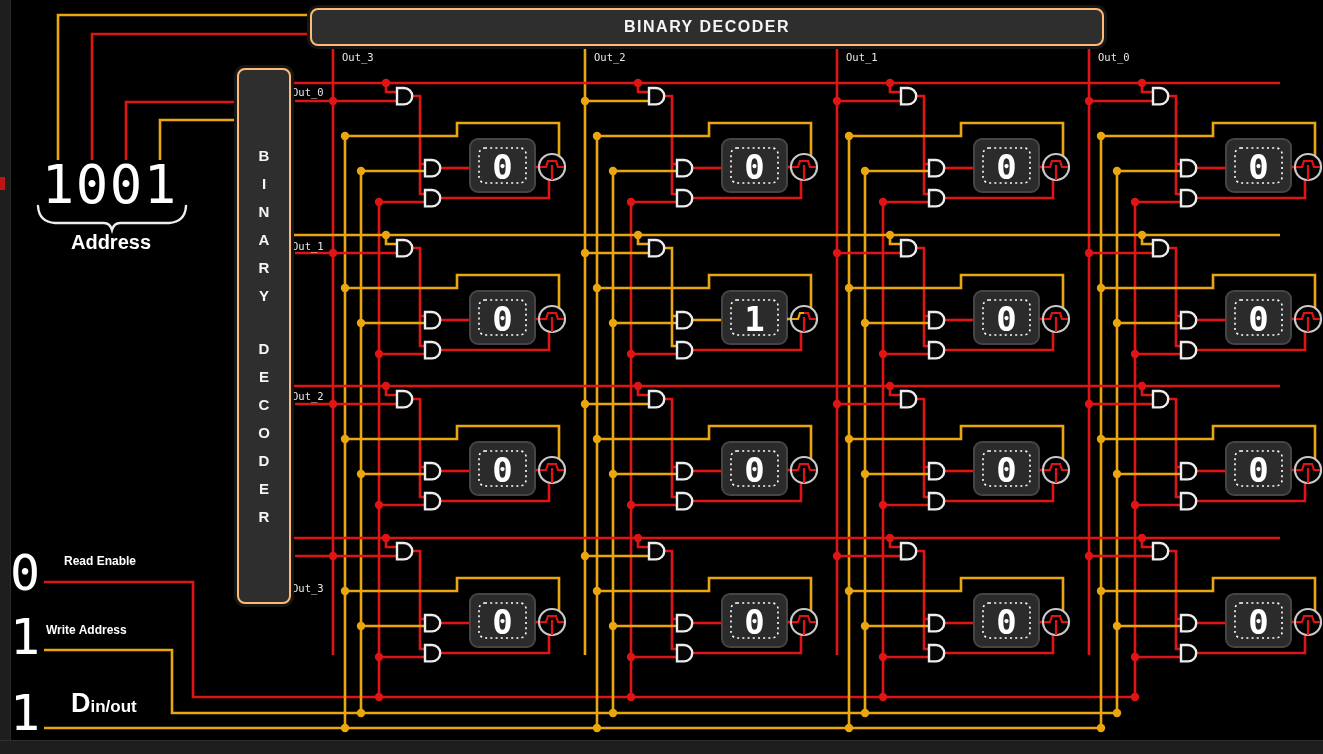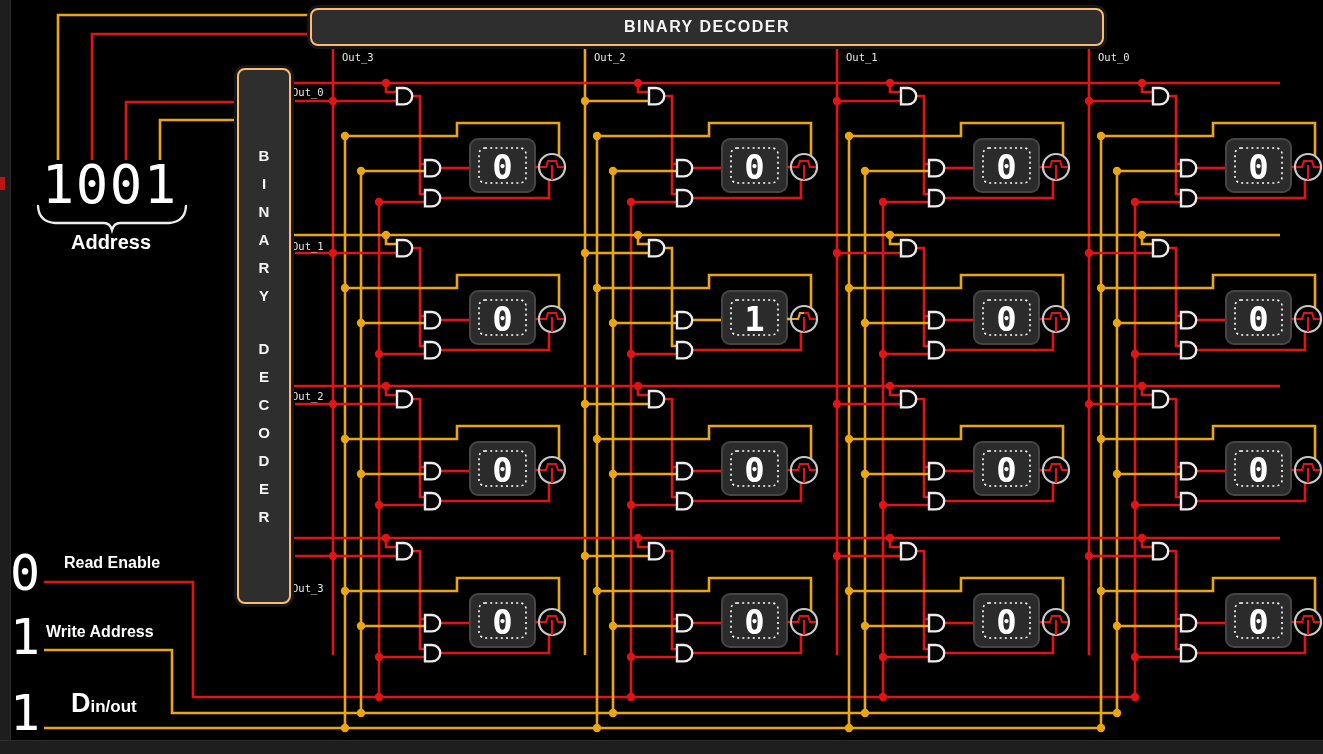--- a/index.html
+++ b/index.html
@@ -17,21 +17,21 @@
   #left-decoder{left:237px;top:68px;width:50px;height:532px;flex-direction:column;gap:13px;}
   #left-decoder .vletter{color:#f5f5f5;font-weight:bold;font-size:15px;line-height:15px;}
   #left-decoder .vspace{height:12px;}
   #address-value{position:absolute;left:0;top:158px;height:56px;}
   .addr-digit{position:absolute;top:0;transform:translateX(-50%);color:#fff;font-size:54px;
               line-height:54px;font-family:"DejaVu Sans Mono",monospace;}
   #address-label{position:absolute;left:111px;top:231px;transform:translateX(-50%);
                  color:#fff;font-weight:bold;font-size:20px;}
   .input-digit{position:absolute;left:10px;color:#fff;font-size:50px;line-height:50px;
                font-family:"DejaVu Sans Mono",monospace;}
-  .input-label{position:absolute;color:#fff;font-weight:bold;font-size:16px;}
+  .input-label{position:absolute;color:#fff;font-weight:bold;font-size:12px;}
   #dinout-label{position:absolute;left:71px;top:688px;color:#fff;font-weight:bold;}
   #dinout-label .dmain{font-size:27px;}
   #dinout-label .dsub{font-size:17px;}
 </style>
 </head>
 <body>
 
 <div id="stage">
 
   <svg id="wires-svg" width="1323" height="754">

